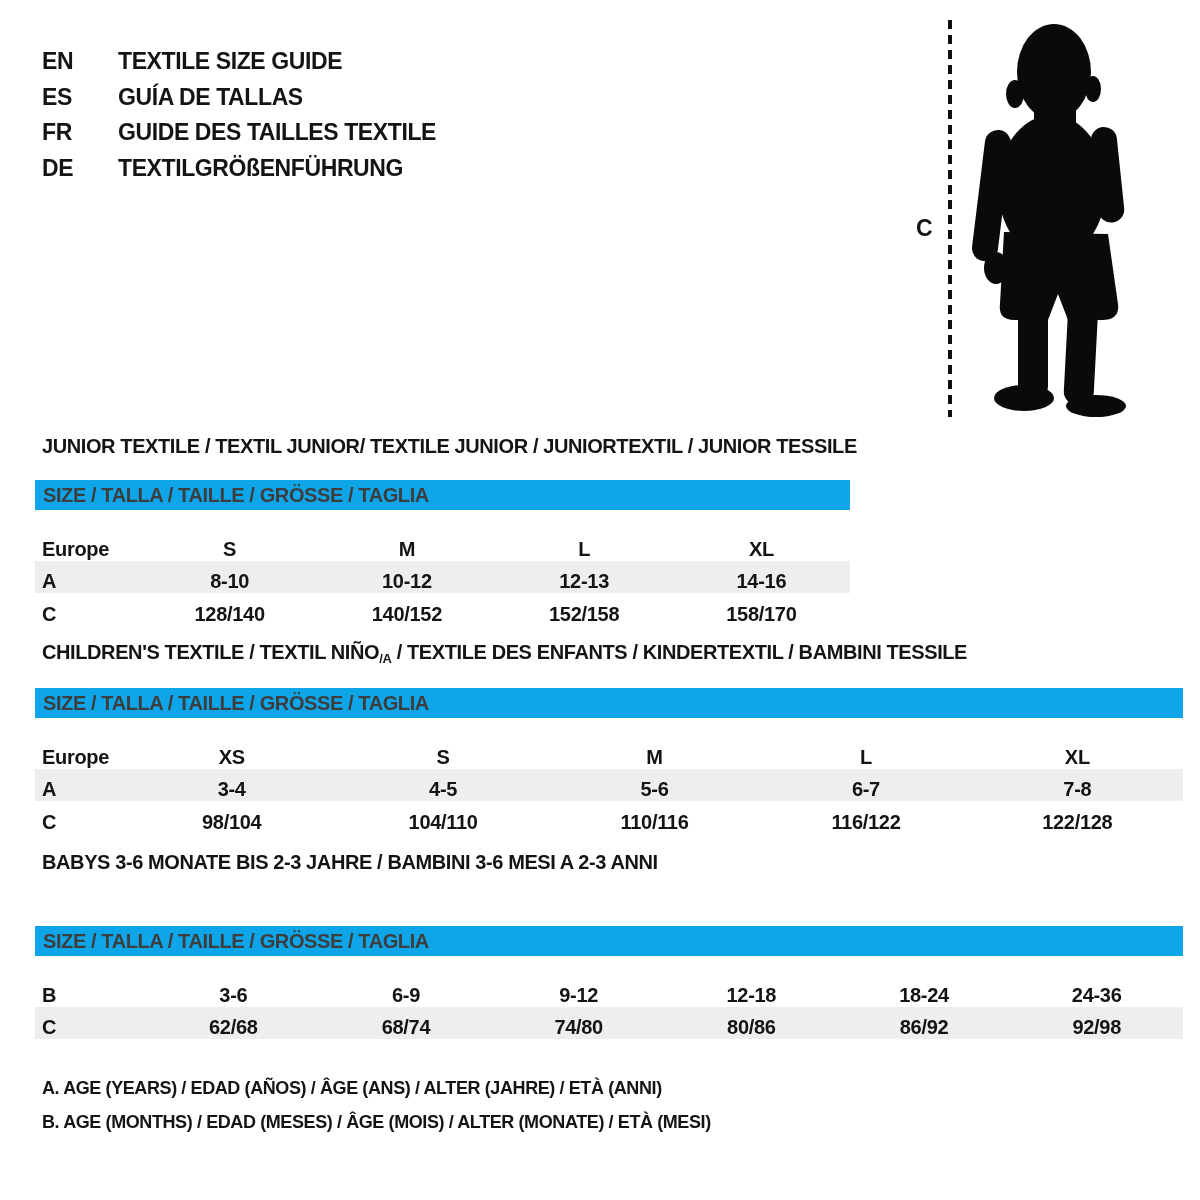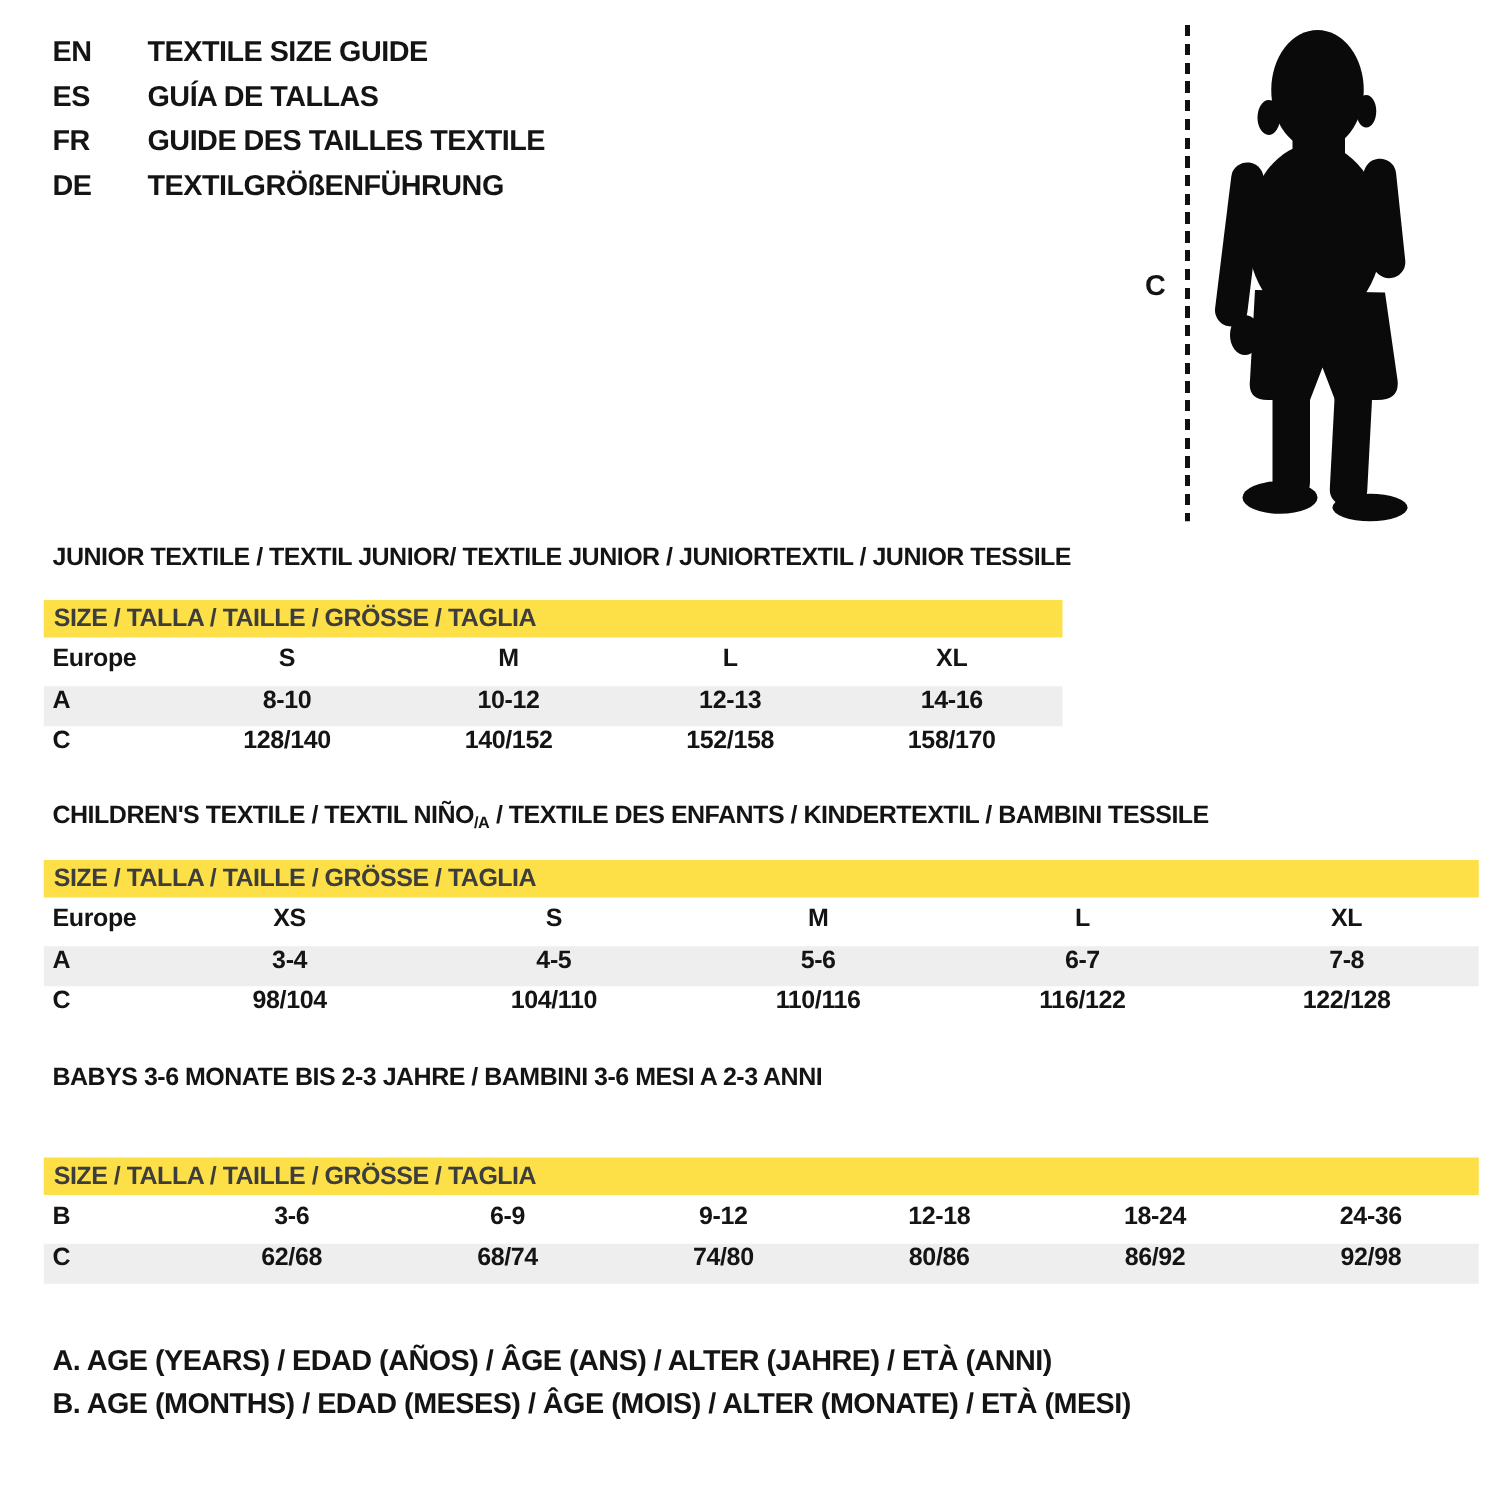--- a/index.html
+++ b/index.html
@@ -6,21 +6,21 @@
   html, body { width:1200px; height:1200px; }
   body {
     position:relative;
     background:#ffffff;
     color:#141414;
     font-family:"Liberation Sans", sans-serif;
     overflow:hidden;
   }
 
   
-  .languages { position:absolute; left:42px; top:24px; }
+  .languages { position:absolute; left:42px; top:44px; }
   .lang-row { display:flex; height:35.5px; align-items:center; }
   .lang-code, .lang-label {
     font-size:23px; font-weight:bold; letter-spacing:-0.4px; white-space:nowrap;
   }
   .lang-code { width:76px; }
 
   
   .figure-marker {
     position:absolute; left:916px; top:215px;
     font-size:23px; font-weight:bold;
@@ -37,39 +37,39 @@
     letter-spacing:-0.4px; white-space:nowrap;
   }
   .h-junior { left:42px; top:435px;text-align:center; }
   .h-children { left:42px; top:641px; }
   .h-babies { left:42px; top:846px; line-height:33px; }
   .subscript { font-size:13px; vertical-align:-4px; letter-spacing:-0.3px; }
 
   
   .size-table { position:absolute; font-weight:bold; }
   .size-header {
-    height:30px; line-height:30px; background:#fde047; color:#3d3d3d;
-    padding-left:8px; font-size:20px; letter-spacing:-0.4px; margin-bottom:6px;
+    height:30px; line-height:30px; background:#0ea5e9; color:#3d3d3d;
+    padding-left:8px; font-size:20px; letter-spacing:-0.4px; margin-bottom:18px;
   }
-  .trow { display:flex; align-items:flex-start; height:32.5px; font-size:20px; letter-spacing:-0.3px; }
+  .trow { display:flex; align-items:flex-end; height:32.5px; font-size:20px; letter-spacing:-0.3px; }
   .trow.shaded { background:#eeeeee; }
   .tlabel { text-align:left; padding-left:7px; }
   .tcell { flex:1; text-align:center; }
 
   .t-junior   { left:35px; top:480px; width:815px; }
   .t-junior .tlabel   { width:106px; }
   .t-children { left:35px; top:688px; width:1148px; }
   .t-children .tlabel { width:91px; }
   .t-babies   { left:35px; top:926px; width:1148px; }
   .t-babies .tlabel   { width:112px; }
 
   
   .legend { position:absolute; left:42px; top:1072px; }
   .legend-line {
-    font-size:23px; font-weight:bold; letter-spacing:-0.4px;
+    font-size:18px; font-weight:bold; letter-spacing:-0.4px;
     line-height:33.5px; white-space:nowrap;
   }
 </style>
 </head>
 <body>
 
 <div class="languages">
   <div class="lang-row">
     <span class="lang-code">EN</span>
     <span class="lang-label">TEXTILE SIZE GUIDE</span>

